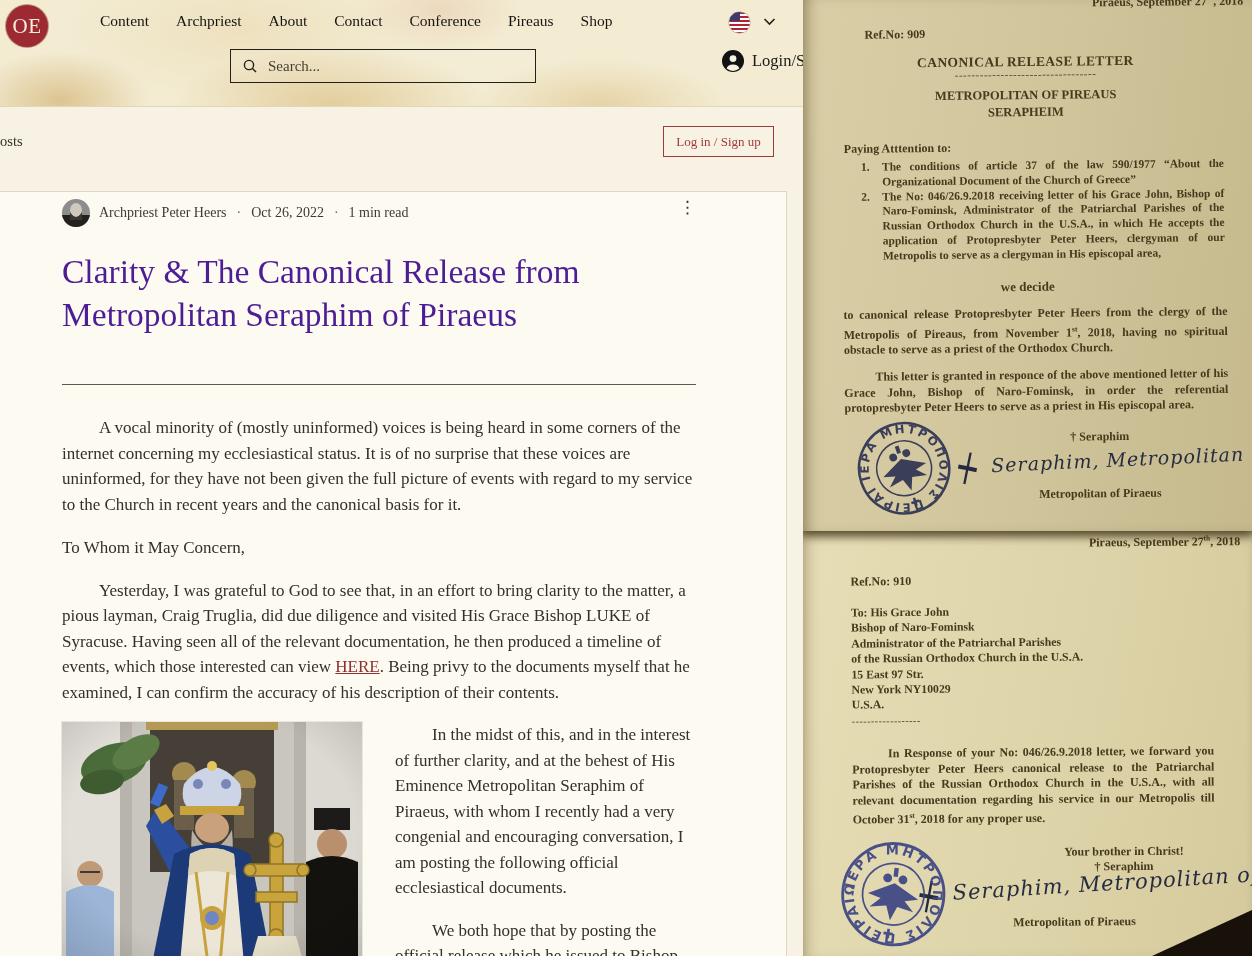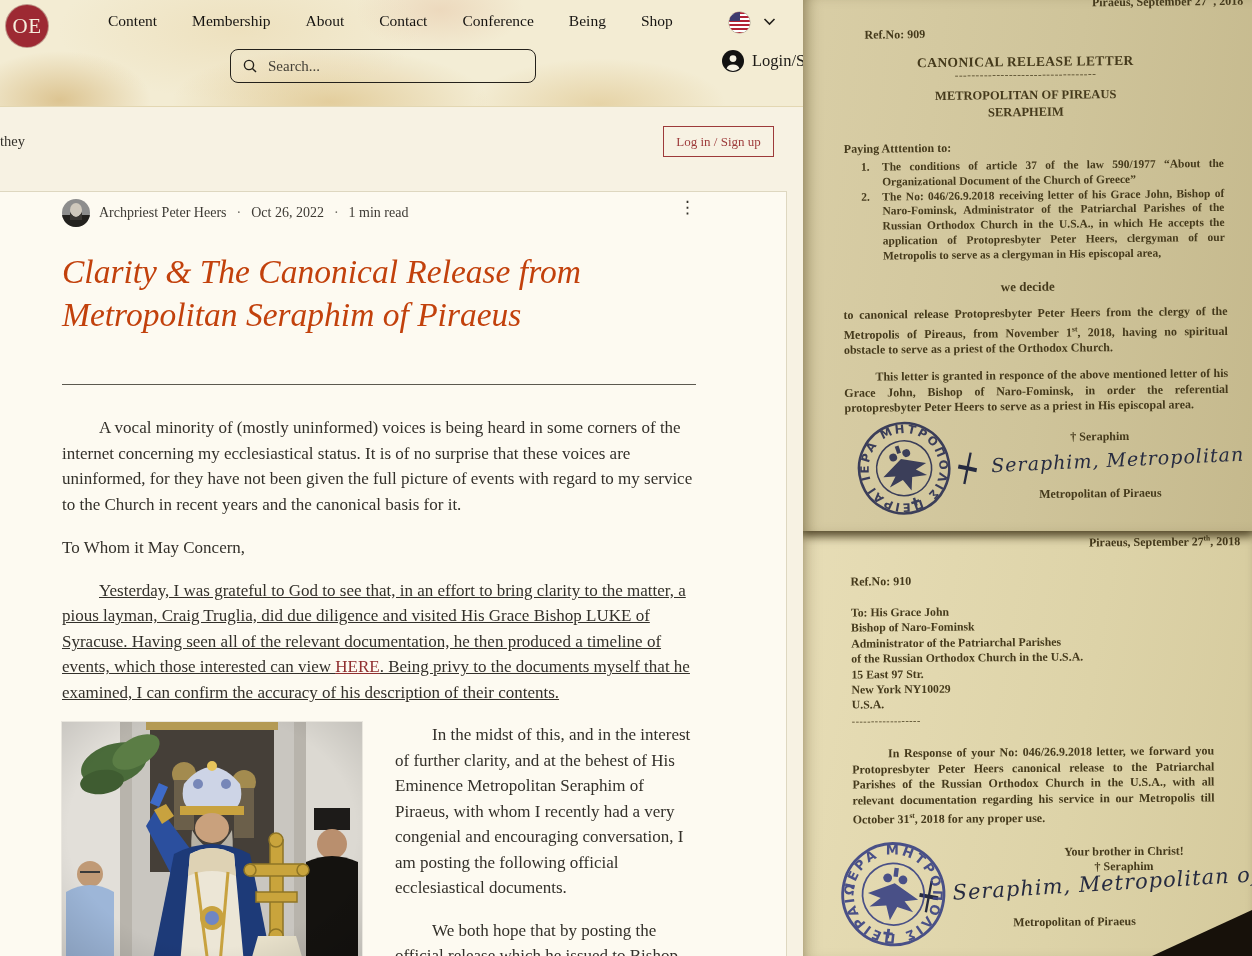--- a/index.html
+++ b/index.html
@@ -14,28 +14,28 @@
       background:
         radial-gradient(130px 70px at 60px 100px, rgba(193,148,66,.45), transparent 70%),
         radial-gradient(220px 75px at 330px 102px, rgba(205,164,82,.42), transparent 72%),
         radial-gradient(180px 65px at 600px 104px, rgba(205,164,82,.34), transparent 70%),
         radial-gradient(260px 100px at 240px 30px, rgba(224,198,142,.30), transparent 70%),
         radial-gradient(120px 60px at 440px 10px, rgba(206,130,90,.18), transparent 70%);}
   .logo{position:absolute;top:5px;left:6px;width:42px;height:42px;border-radius:50%;
       background:#9d2933;color:#f6eedd;display:flex;align-items:center;justify-content:center;
       font-size:21px;letter-spacing:.5px;cursor:pointer;box-shadow:0 0 0 1px rgba(110,20,25,.4);text-align:center;}
   .nav{position:absolute;left:100px;top:12px;display:flex;gap:27px;font-size:15.5px;color:#171512;}
-  .nav span{cursor:pointer;white-space:nowrap;margin-left:8px;}
+  .nav span{cursor:pointer;white-space:nowrap;}
   .flag{position:absolute;left:729px;top:12px;width:21px;height:21px;border-radius:50%;
       overflow:hidden;cursor:pointer;box-shadow:0 0 0 .5px rgba(0,0,0,.3);}
   .flag .stripes{position:absolute;inset:0;background:repeating-linear-gradient(180deg,#b22234 0 2px,#ffffff 2px 4px);}
   .flag .canton{position:absolute;top:0;left:0;width:11px;height:9px;background:#3c3b6e;}
   .chev{position:absolute;left:763px;top:17px;cursor:pointer;}
   .search{position:absolute;left:230px;top:49px;width:293px;height:32px;border:1.5px solid #24211b;
-      border-radius:8px;display:flex;align-items:center;padding-left:11px;gap:8px;background:rgba(255,255,255,.06);}
+      border-radius:0;display:flex;align-items:center;padding-left:11px;gap:8px;background:rgba(255,255,255,.06);}
   .search input{border:none;outline:none;background:transparent;font-family:"Liberation Serif",serif;
       font-size:15px;color:#2a2823;width:230px;}
   .search input::placeholder{color:#3a372f;opacity:.95;}
   .account{position:absolute;left:722px;top:50px;width:22px;height:22px;cursor:pointer;}
   .login-label{position:absolute;left:752px;top:51px;font-size:16.5px;color:#1c1a16;cursor:pointer;white-space:nowrap;}
 
   
   .all-posts{position:absolute;left:0;top:133px;font-size:14.5px;color:#33302a;cursor:pointer;z-index:2;}
   .login-signup{position:absolute;left:663px;top:126px;width:111px;height:31px;border:1px solid #9d3a3a;
       color:#9d3a3a;font-size:13px;display:flex;align-items:center;justify-content:center;
@@ -44,27 +44,27 @@
   
   .card{position:absolute;left:-62px;top:191px;width:847px;height:860px;background:#fdfaf1;
       border:1px solid #ded7c0;z-index:2;}
   .post{position:absolute;left:123px;top:0;width:634px;}
   .author-row{position:relative;margin-top:6px;height:30px;display:flex;align-items:center;gap:9px;
       font-size:14px;color:#3d3a34;}
   .avatar{width:28px;height:28px;border-radius:50%;overflow:hidden;flex:0 0 28px;cursor:pointer;}
   .author-name{cursor:pointer;}
   .meta-sep{color:#6d6a62;padding:0 1px;}
   .more{position:absolute;right:0;top:1px;font-size:17px;color:#33302a;cursor:pointer;line-height:1;}
-  .title{font-size:33.5px;line-height:43px;font-weight:400;color:#c2410c;font-style:italic;}
+  .title{font-size:33.5px;line-height:43px;font-weight:400;color:#4c1d95;}
   .updated{margin-top:16px;font-size:13.5px;color:#45423b;}
   .divider{margin-top:48px;border-top:1px solid #5c594f;width:634px;height:0;}
   .salutation{margin-top:18px;font-size:17px;}
   .para{font-size:17px;line-height:25.5px;color:#33302a;}
   .p1{margin-top:30px;text-indent:37px;}
-  .p2{margin-top:2px;text-indent:37px;text-decoration:underline;}
+  .p2{margin-top:2px;text-indent:37px;}
   .link-red{color:#8f2e2e;text-decoration:underline;cursor:pointer;}
   .image-flow{margin-top:9px;}
   .article-img{float:left;width:300px;height:242px;margin-right:33px;margin-bottom:8px;cursor:pointer;
       box-shadow:0 0 0 1px rgba(0,0,0,.08);}
   .p3,.p4{text-indent:37px;}
 
   
   .doc{position:absolute;left:803px;top:0;width:449px;height:956px;z-index:10;overflow:hidden;
       font-family:"Liberation Serif",serif;color:#453a1c;font-weight:bold;cursor:pointer;}
   .page1{position:absolute;top:0;left:0;width:449px;height:531px;z-index:2;
@@ -119,25 +119,25 @@
 
 <div id="viewport">
 
   <header class="site-header">
     <div class="header-art"></div>
     <div class="logo">
       <span>OE</span>
     </div>
     <nav class="nav">
       <span>Content</span>
-      <span>Membership</span>
+      <span>Archpriest</span>
       <span>About</span>
       <span>Contact</span>
       <span>Conference</span>
-      <span>Being</span>
+      <span>Pireaus</span>
       <span>Shop</span>
     </nav>
     <div class="flag">
       <div class="stripes"></div>
       <div class="canton"></div>
     </div>
     <svg class="chev" width="13" height="9" viewBox="0 0 13 9">
       <polyline points="1.5,2 6.5,7 11.5,2" fill="none" stroke="#23201b" stroke-width="1.6"></polyline>
     </svg>
     <div class="search">
@@ -148,21 +148,21 @@
       <input type="text" placeholder="Search..." style="">
     </div>
     <svg class="account" width="22" height="22" viewBox="0 0 22 22">
       <circle cx="11" cy="11" r="11" fill="#121212"></circle>
       <circle cx="11" cy="8.6" r="3.4" fill="#f6f2e4"></circle>
       <path d="M4.6,18.6 a6.6,5.4 0 0 1 12.8,0 a11,11 0 0 1 -12.8,0 Z" fill="#f6f2e4"></path>
     </svg>
     <span class="login-label">Login/Si</span>
   </header>
 
-  <span class="all-posts">they</span>
+  <span class="all-posts">osts</span>
   <button class="login-signup">Log in / Sign up</button>
 
   <article class="card">
     <div class="post">
 
       <div class="author-row">
         <span class="avatar">
           <svg width="28" height="28" viewBox="0 0 28 28">
             <rect width="28" height="28" fill="#8d8d8d"></rect>
             <rect y="16" width="28" height="12" fill="#23211e"></rect>

